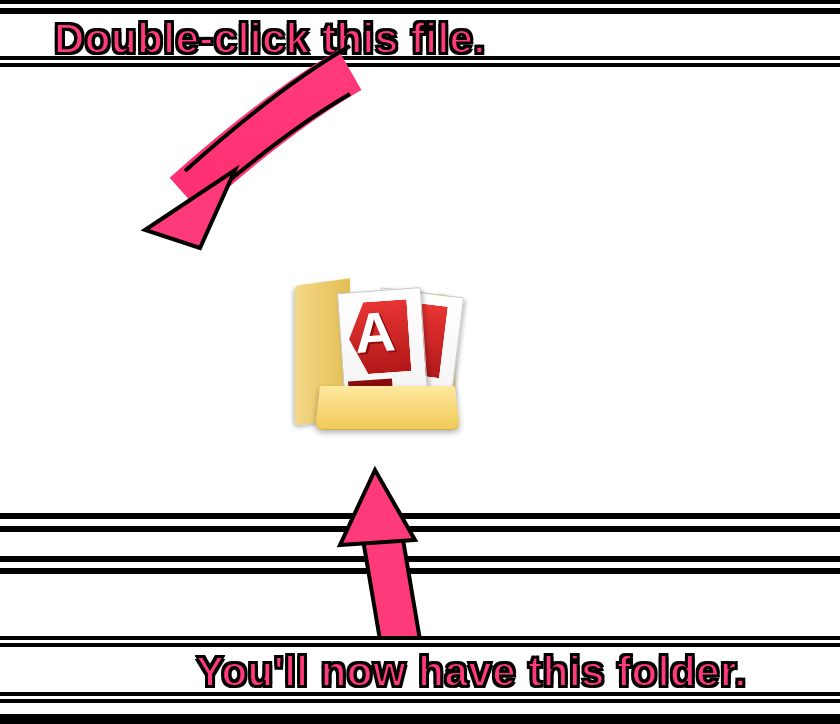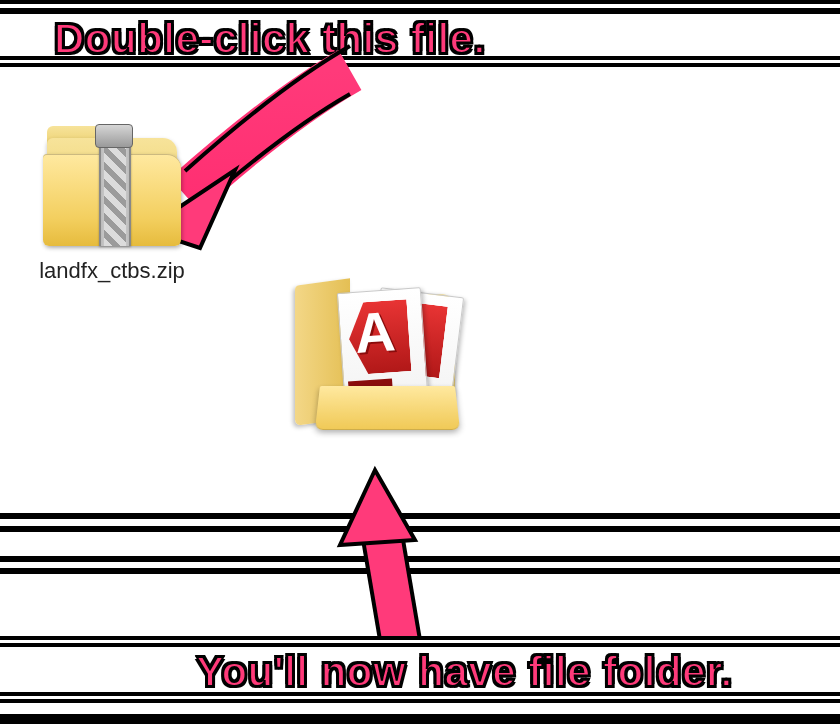--- a/index.html
+++ b/index.html
@@ -227,30 +227,20 @@
 
     <path d="M350 70 Q 280 110 185 195" stroke="url(#pg)" stroke-width="46" fill="none" stroke-linecap="butt"></path>
     <path d="M350 70 Q 280 110 185 195" stroke="#000" stroke-width="50" fill="none" stroke-linecap="butt" opacity="0"></path>
     <path d="M350 70 Q 280 110 185 195" stroke="#000" stroke-width="50" fill="none" stroke-linecap="butt" style="mix-blend-mode:normal;display:none"></path>
     <path d="M350 70 Q 280 110 185 195" stroke="#000" stroke-width="4" fill="none" stroke-linecap="butt" transform="translate(0,-24)"></path>
     <path d="M350 70 Q 280 110 185 195" stroke="#000" stroke-width="4" fill="none" stroke-linecap="butt" transform="translate(0,24)"></path>
 
     <polygon points="145,230 235,170 200,248" fill="#ff3a7a" stroke="#000" stroke-width="4"></polygon>
   </svg>
 
-  <div class="file-item" style="left:22px; top:130px;">
-    <div class="zip-icon">
-      <div class="zip-folder-tab"></div>
-      <div class="zip-folder-back"></div>
-      <div class="zip-folder-front"></div>
-      <div class="zipper"></div>
-      <div class="zipper-pull"></div>
-    </div>
-    <div class="file-label">landfx_ctbs.zip</div>
-  </div>
 
   <div class="file-item" style="left:280px; top:280px; width:200px;">
     <div class="ctb-icon">
       <div class="ctb-folder-back"></div>
       <div class="ctb-folder-open-left"></div>
       <div class="ctb-page ctb-page1">
         <div class="ctb-mark"></div>
       </div>
       <div class="ctb-page ctb-page2">
         <div class="ctb-mark"></div>
@@ -270,20 +260,20 @@
     <path d="M400 640 Q 390 580 378 510" stroke="#ff3a7a" stroke-width="38" fill="none" stroke-linecap="butt"></path>
     <path d="M400 640 Q 390 580 378 510" stroke="#000" stroke-width="4" fill="none" transform="translate(-20,0)"></path>
     <path d="M400 640 Q 390 580 378 510" stroke="#000" stroke-width="4" fill="none" transform="translate(20,0)"></path>
     <polygon points="375,470 340,545 415,540" fill="#ff3a7a" stroke="#000" stroke-width="4"></polygon>
   </svg>
 
   <div class="bar black" style="top:636px;height:4px"></div>
   <div class="bar white" style="top:640px;height:3px"></div>
   <div class="bar black" style="top:643px;height:4px"></div>
 
-  <div class="annot" style="left:196px; top:648px;">You'll now have file folder.</div>
+  <div class="annot" style="left:196px; top:648px;">You'll now have this folder.</div>
 
   <div class="bar black" style="top:692px;height:4px"></div>
   <div class="bar white" style="top:696px;height:3px"></div>
   <div class="bar black" style="top:699px;height:4px"></div>
   <div class="bar black bar-wide" style="top:714px;height:10px"></div>
 
 </div>
 
 </body></html>

